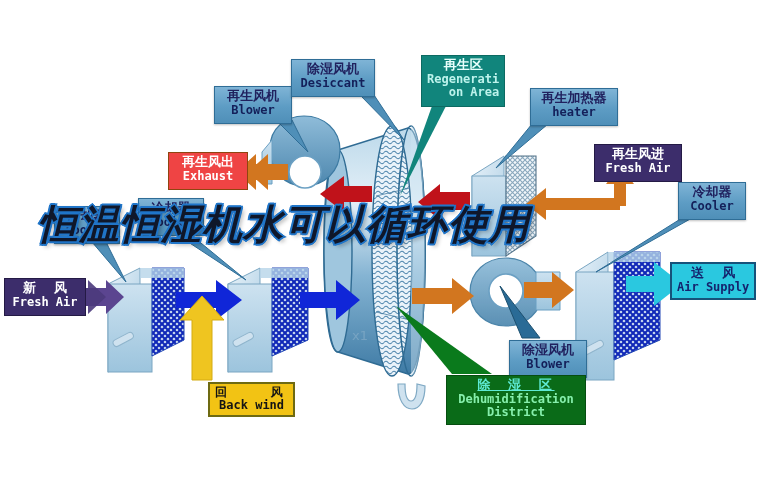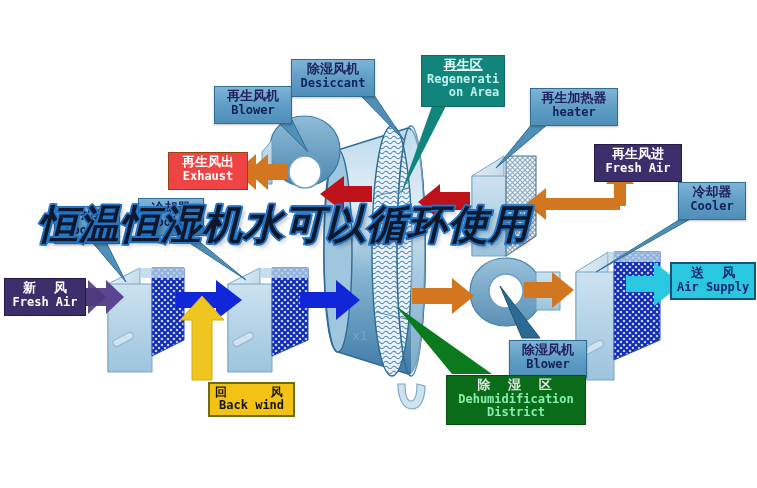--- a/index.html
+++ b/index.html
@@ -80,21 +80,21 @@
     border: 2px solid #16527a;
     color: #15246e;
   }
 
   
   .box-green {
     background: #0a6b18;
     border: 1px solid #064d10;
     color: #9dffb0;
   }
-  .box-green .cn { color: #e5e5e5; letter-spacing: .22em; }
+  .box-green .cn { color: #5eead4; letter-spacing: .22em; text-decoration: underline; }
   .box-green .en { color: #86efac; }
 
   
   .box-yellow {
     background: #f2c314;
     border: 2px solid #6e6a12;
     color: #141414;
     margin-left: 48px;
   }
   .box-yellow .cn { letter-spacing: .45em; }
@@ -304,21 +304,21 @@
     <polygon points="176,234 190,234 246,280" fill="#4f8fb8" stroke="#2f6d96" stroke-width="1"></polygon>
 
     <polygon points="522,338 540,338 500,286" fill="#2a6b96" stroke="#1d506f" stroke-width="1"></polygon>
 
     <polygon points="452,374 492,374 396,306" fill="#0a7a1c"></polygon>
   </svg>
 
   <div id="labels">
       <div class="lbl box-steel" style="left: 214px; top: 86px; min-width: 78px; min-height: 38px; padding: 2px 5px;"><span class="cn" style="font-size: 13px;">再生风机</span><span class="en" style="font-size: 12px;">Blower</span></div>
       <div class="lbl box-steel" style="left: 291px; top: 59px; min-width: 84px; min-height: 38px; padding: 2px 5px;"><span class="cn" style="font-size: 13px;">除湿风机</span><span class="en" style="font-size: 12px;">Desiccant</span></div>
-      <div class="lbl box-teal" style="left: 421px; top: 55px; min-width: 80px; min-height: 52px; padding: 2px 5px;"><span class="cn" style="font-size: 13px; text-decoration: underline;">再生区</span><span class="en" style="font-size: 12px; text-align: right;">Regenerati
+      <div class="lbl box-teal" style="left: 421px; top: 55px; min-width: 80px; min-height: 52px; padding: 2px 5px;"><span class="cn" style="font-size: 13px;">再生区</span><span class="en" style="font-size: 12px; text-align: right;">Regenerati
 on Area</span></div>
       <div class="lbl box-steel" style="left: 530px; top: 88px; min-width: 88px; min-height: 38px; padding: 2px 5px;"><span class="cn" style="font-size: 13px;">再生加热器</span><span class="en" style="font-size: 12px;">heater</span></div>
       <div class="lbl box-purple" style="left: 594px; top: 144px; min-width: 88px; min-height: 38px; padding: 2px 5px;"><span class="cn" style="font-size: 13px;">再生风进</span><span class="en" style="font-size: 12px;">Fresh Air</span></div>
       <div class="lbl box-steel" style="left: 678px; top: 182px; min-width: 68px; min-height: 38px; padding: 2px 5px;"><span class="cn" style="font-size: 13px;">冷却器</span><span class="en" style="font-size: 12px;">Cooler</span></div>
       <div class="lbl box-orange" style="left: 168px; top: 152px; min-width: 80px; min-height: 38px; padding: 2px 5px;"><span class="cn" style="font-size: 13px;">再生风出</span><span class="en" style="font-size: 12px;">Exhaust</span></div>
       <div class="lbl box-steel" style="left: 54px; top: 206px; min-width: 66px; min-height: 38px; padding: 2px 5px;"><span class="cn" style="font-size: 13px;">冷却器</span><span class="en" style="font-size: 12px;">Cooler</span></div>
       <div class="lbl box-steel" style="left: 138px; top: 198px; min-width: 66px; min-height: 38px; padding: 2px 5px;"><span class="cn" style="font-size: 13px;">冷却器</span><span class="en" style="font-size: 12px;">Cooler</span></div>
       <div class="lbl box-purple" style="left: 4px; top: 278px; min-width: 82px; min-height: 38px; padding: 2px 5px;"><span class="cn" style="font-size: 13px;">新    风</span><span class="en" style="font-size: 12px;">Fresh Air</span></div>
       <div class="lbl box-cyan" style="left: 670px; top: 262px; min-width: 80px; min-height: 38px; padding: 2px 5px;"><span class="cn" style="font-size: 13px;">送    风</span><span class="en" style="font-size: 12px;">Air Supply</span></div>
       <div class="lbl box-steel" style="left: 509px; top: 340px; min-width: 78px; min-height: 38px; padding: 2px 5px;"><span class="cn" style="font-size: 13px;">除湿风机</span><span class="en" style="font-size: 12px;">Blower</span></div>

